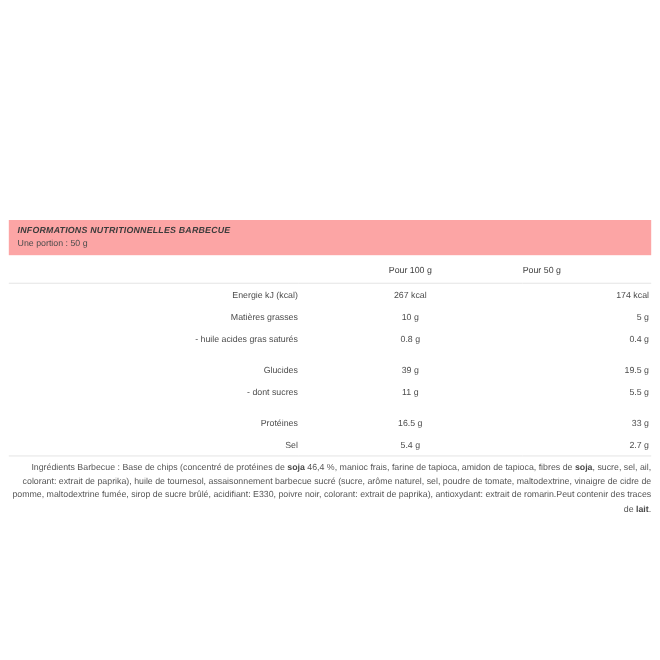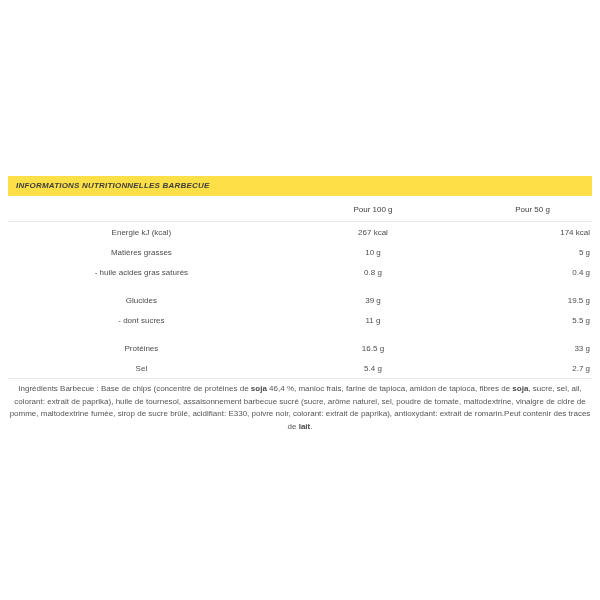--- a/index.html
+++ b/index.html
@@ -12,22 +12,23 @@
     font-family: "Liberation Sans", sans-serif;
     color: #4d4d4d;
   }
   .content {
     position: absolute;
     top: 176px;
     left: 8px;
     right: 8px;
   }
   .header-box {
-    background: #fde047;
+    background: #fca5a5;
     padding: 5px 8px 6px 8px;
+    margin-top: 24px;
   }
   .header-title {
     font-size: 8px;
     font-weight: bold;
     font-style: italic;
     color: #3c3c3c;
     letter-spacing: 0.2px;
   }
   .header-portion {
     font-size: 8px;
@@ -45,49 +46,50 @@
   table.nutrition col.c3 { width: 20%; }
   table.nutrition th {
     font-size: 8px;
     font-weight: normal;
     color: #3d3d3d;
     padding: 9px 0 7px 0;
     border-bottom: 1px solid #e7e7e7;
   }
   table.nutrition th.c1 { text-align: left; padding-left: 4px; }
   table.nutrition th.c2 { text-align: center; }
-  table.nutrition th.c3 { text-align: center; padding-right: 2px; }
+  table.nutrition th.c3 { text-align: left; padding-right: 2px; }
   table.nutrition td {
     font-size: 8px;
     color: #4d4d4d;
     height: 20px;
     padding: 0;
     vertical-align: middle;
   }
-  table.nutrition td.c1 { text-align: center; padding-left: 4px; }
+  table.nutrition td.c1 { text-align: right; padding-left: 4px; }
   table.nutrition td.c2 { text-align: center; }
   table.nutrition td.c3 { text-align: right; padding-right: 2px; }
   table.nutrition tr.gap td { padding-top: 8px; height: 20px; margin-left: 15px; }
   .ingredients {
     margin-top: 4px;
     font-size: 8px;
     line-height: 12.5px;
     color: #565656;
-    text-align: center;
+    text-align: right;
   }
   .ingredients b { color: #4a4a4a; }
 </style>
 </head>
 <body>
 
 <div class="page">
   <div class="content">
 
     <div class="header-box">
       <div class="header-title">INFORMATIONS NUTRITIONNELLES BARBECUE</div>
+      <div class="header-portion">Une portion : 50 g</div>
     </div>
 
     <table class="nutrition">
       <colgroup>
           <col class="c1">
           <col class="c2">
           <col class="c3">
         </colgroup>
       <thead>
         <tr>

